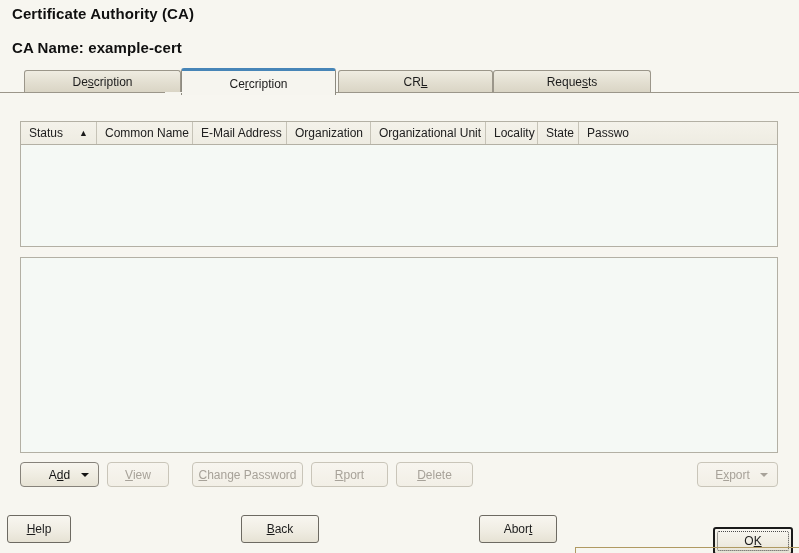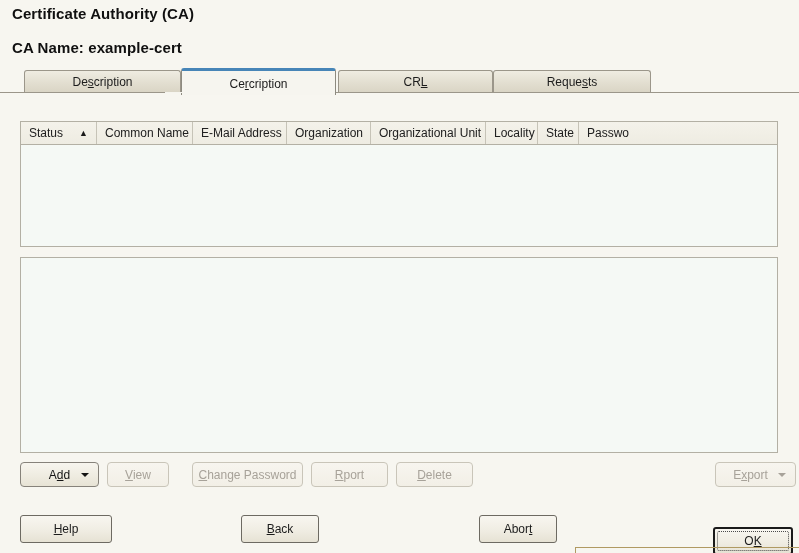--- a/index.html
+++ b/index.html
@@ -285,26 +285,26 @@
 </div>
 
 <div class="btn disabled" id="btn-revoke" style="left:311px; top:462px; width:77px;">
   <span><span></span><span class="akey">R</span><span>port</span></span>
 </div>
 
 <div class="btn disabled" id="btn-delete" style="left:396px; top:462px; width:77px;">
   <span><span></span><span class="akey">D</span><span>elete</span></span>
 </div>
 
-<div class="btn disabled" id="btn-export" style="left:697px; top:462px; width:81px;margin-left:18px;">
+<div class="btn disabled" id="btn-export" style="left:697px; top:462px; width:81px;">
   <span style="margin-right:10px;"><span>E</span><span class="akey">x</span><span>port</span></span>
   <span class="caret"></span>
 </div>
 
-<div class="btn btn-bottom" id="btn-help" style="left:20px; top:515px; width:92px;">
+<div class="btn btn-bottom" id="btn-help" style="left:7px; top:515px; width:64px;">
   <span><span></span><span class="akey">H</span><span>elp</span></span>
 </div>
 
 <div class="btn btn-bottom" id="btn-back" style="left:241px; top:515px; width:78px;">
   <span><span></span><span class="akey">B</span><span>ack</span></span>
 </div>
 
 <div class="btn btn-bottom" id="btn-abort" style="left:479px; top:515px; width:78px;">
   <span><span>Abor</span><span class="akey">t</span><span></span></span>
 </div>

